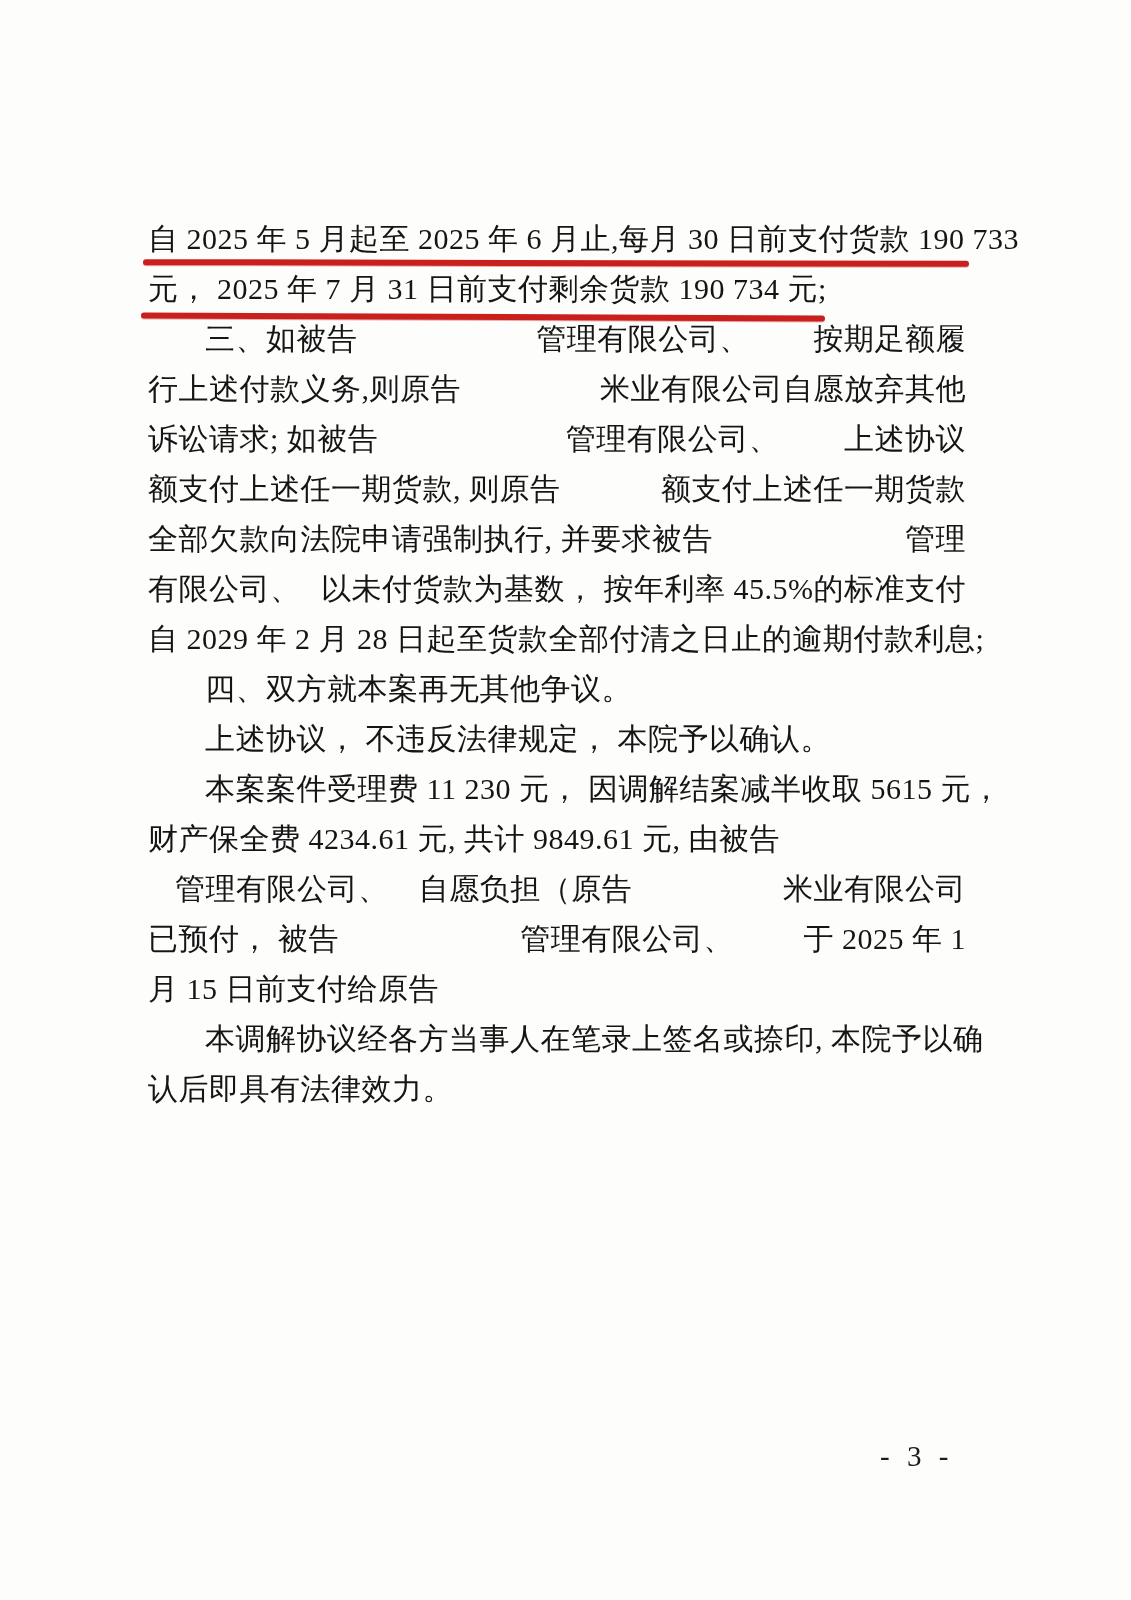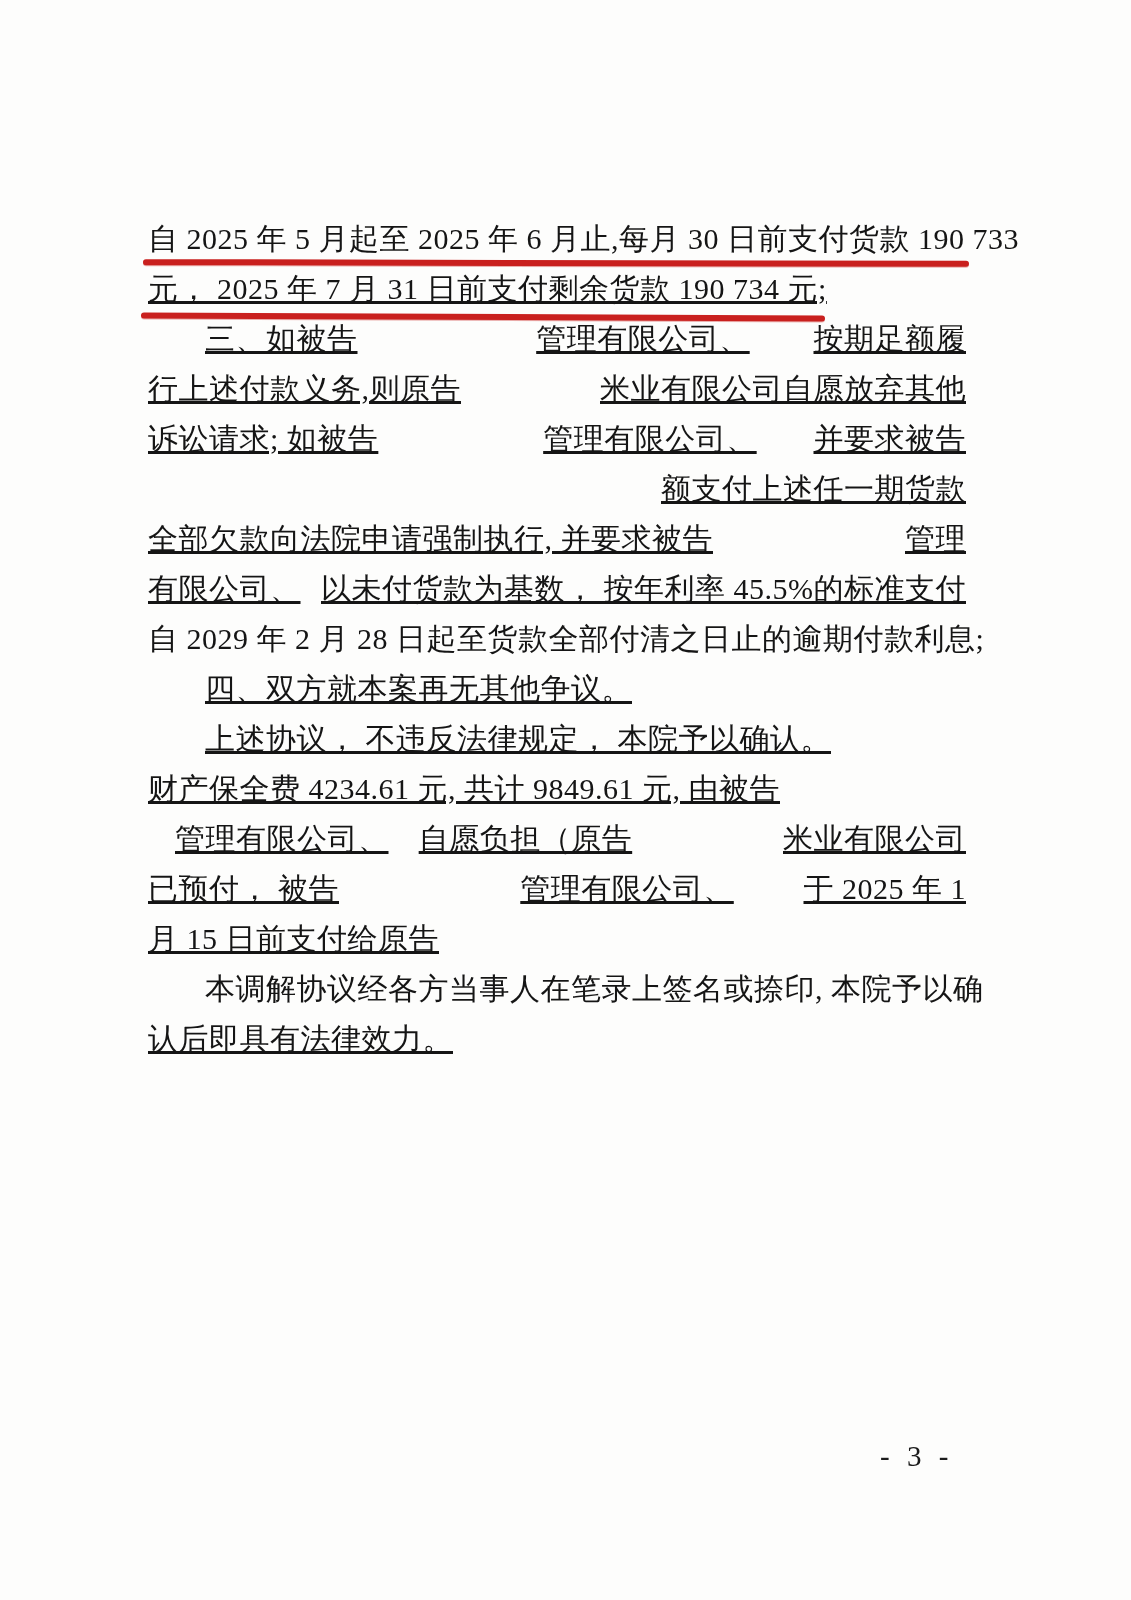--- a/index.html
+++ b/index.html
@@ -25,21 +25,21 @@
   }
   .ln {
     position: relative;
     height: 50px;
     display: flex;
     align-items: center;
     font-size: 30px;
     letter-spacing: 0.5px;
     white-space: nowrap;
   }
-  .seg { flex-shrink: 0; text-decoration: underline; }
+  .seg { flex-shrink: 0; }
   
   .jf {
     display: block;
     line-height: 50px;
     text-align: justify;
     text-align-last: justify;
   }
   
   .ind  { padding-left: 57px; }
   .ind2 { padding-left: 27px; }
@@ -109,24 +109,25 @@
       <span class="seg">行上述付款义务,则原告</span>
       <span class="sp gfill"></span>
       <span class="seg">米业有限公司自愿放弃其他</span>
     </div>
 
     <div class="ln">
       <span class="seg">诉讼请求; 如被告</span>
       <span class="sp g29"></span>
       <span class="seg">管理有限公司、</span>
       <span class="sp g10"></span>
-      <span class="seg">并要求被告</span>
+      <span class="seg">上述协议</span>
     </div>
 
     <div class="ln">
+      <span class="seg">额支付上述任一期货款, 则原告</span>
       <span class="sp gfill"></span>
       <span class="seg">额支付上述任一期货款</span>
     </div>
 
     <div class="ln">
       <span class="seg">全部欠款向法院申请强制执行, 并要求被告</span>
       <span class="sp gfill"></span>
       <span class="seg">管理</span>
     </div>
 
@@ -139,20 +140,21 @@
     <div class="ln jf">自 2029 年 2 月 28 日起至货款全部付清之日止的逾期付款利息;</div>
 
     <div class="ln ind">
       <span class="seg">四、双方就本案再无其他争议。</span>
     </div>
 
     <div class="ln ind">
       <span class="seg">上述协议， 不违反法律规定， 本院予以确认。</span>
     </div>
 
+    <div class="ln jf ind">本案案件受理费 11 230 元， 因调解结案减半收取 5615 元，</div>
 
     <div class="ln">
       <span class="seg">财产保全费 4234.61 元, 共计 9849.61 元, 由被告</span>
     </div>
 
     <div class="ln ind2">
       <span class="seg">管理有限公司、</span>
       <span class="sp g10"></span>
       <span class="seg">自愿负担（原告</span>
       <span class="sp g50"></span>

